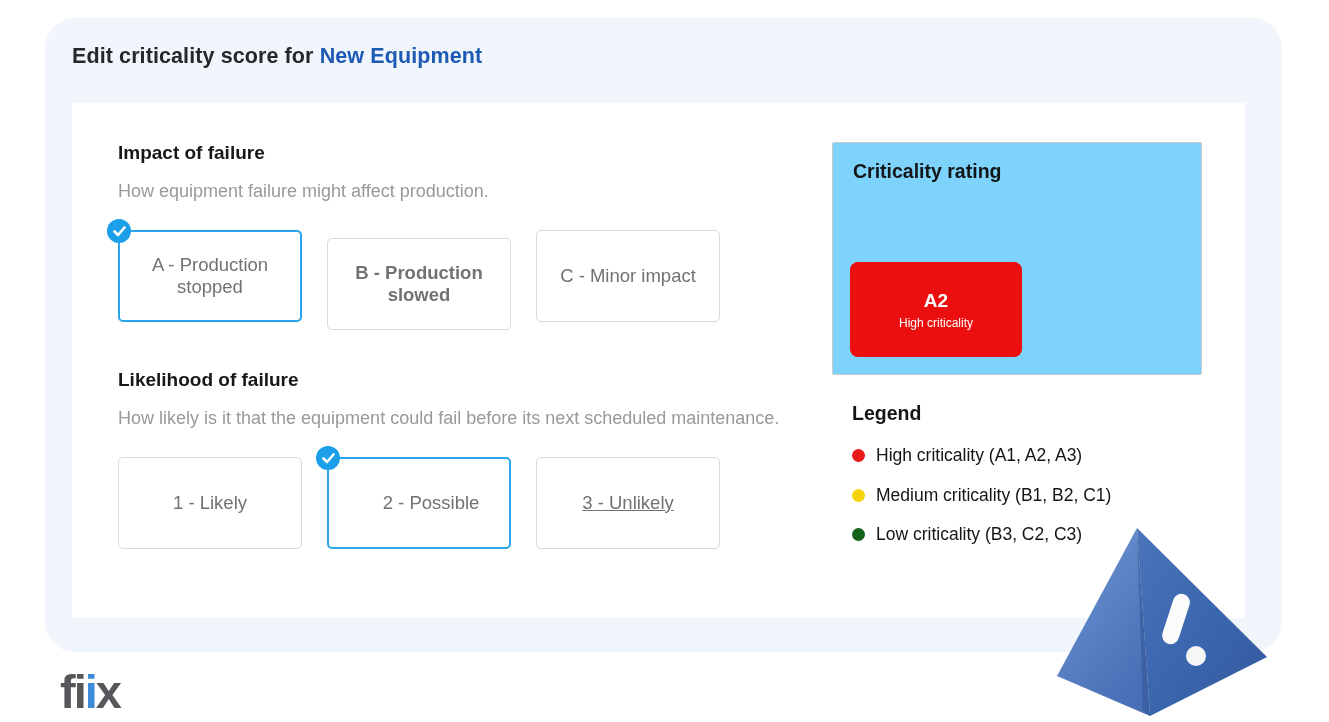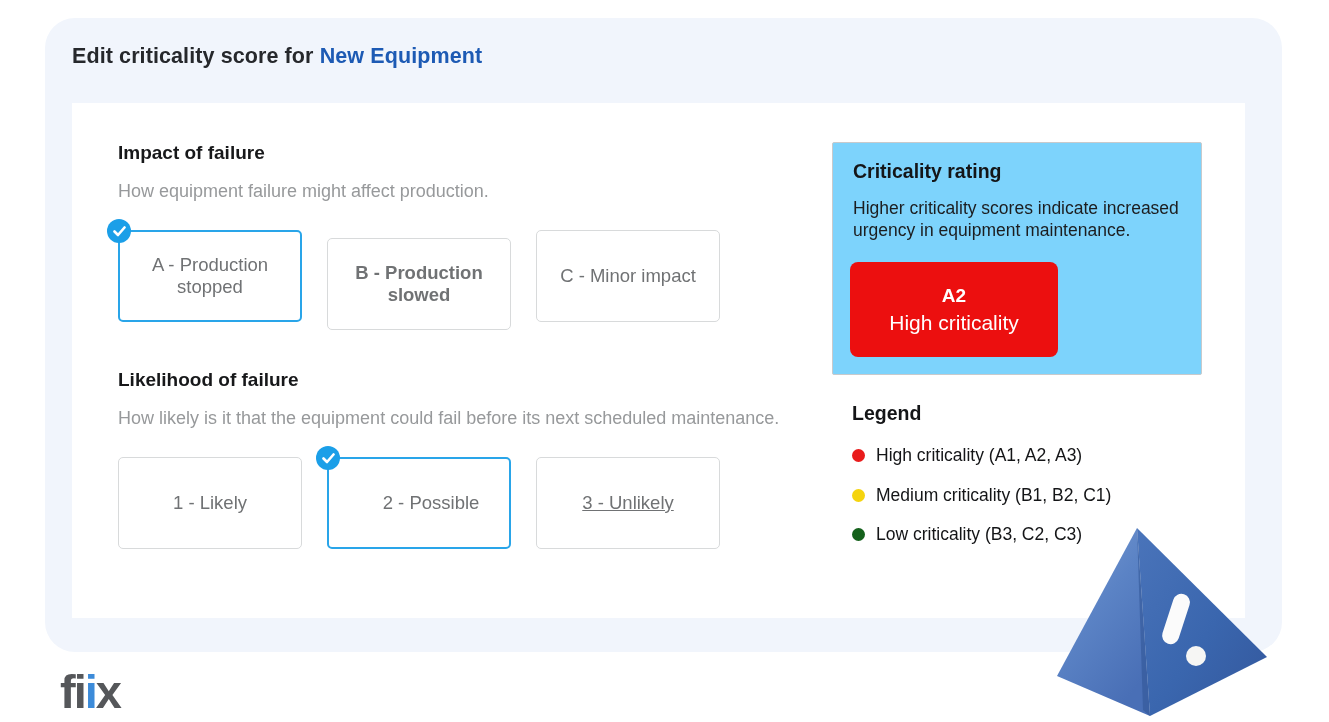--- a/index.html
+++ b/index.html
@@ -94,31 +94,31 @@
     position: absolute;
     left: 20px; top: 54px;
     width: 332px;
     font-size: 17.5px;
     line-height: 22px;
     color: #1c1d1f;
   }
   .rating-badge {
     position: absolute;
     left: 17px; top: 119px;
-    width: 208px; height: 95px;
+    width: 172px; height: 95px;
     border-radius: 8px;
     display: flex;
     flex-direction: column;
     align-items: center;
     justify-content: center;
     color: #ffffff;
     gap: 4px;
   }
   .rating-badge .score { font-size: 19px; font-weight: 700; }
-  .rating-badge .score-label { font-size: 21px; font-weight: 400; }
+  .rating-badge .score-label { font-size: 12px; font-weight: 400; }
   .legend-heading {
     position: absolute;
     left: 852px; top: 402px;
     font-size: 19.5px;
     font-weight: 700;
     color: #141517;
   }
   .legend-item {
     position: absolute;
     left: 852px;
@@ -191,21 +191,20 @@
       </svg>
   </span>
   <span>2 - Possible</span>
 </div>
 <div class="option-card" style="left:536px; top:457px;text-decoration:underline;">
   <span>3 - Unlikely</span>
 </div>
 
 <div class="rating-box">
   <div class="rating-heading">Criticality rating</div>
-  <div class="rating-desc">Higher criticality scores indicate increased urgency in equipment maintenance.</div>
   <div class="rating-badge" style="background-color: rgb(236, 15, 15);">
     <div class="score">A2</div>
     <div class="score-label">High criticality</div>
   </div>
 </div>
 
 <div class="legend-heading">Legend</div>
 <div class="legend-item" style="top:445px;">
   <span class="legend-dot" style="background-color: rgb(233, 28, 28);"></span>
   <span>High criticality (A1, A2, A3)</span>

